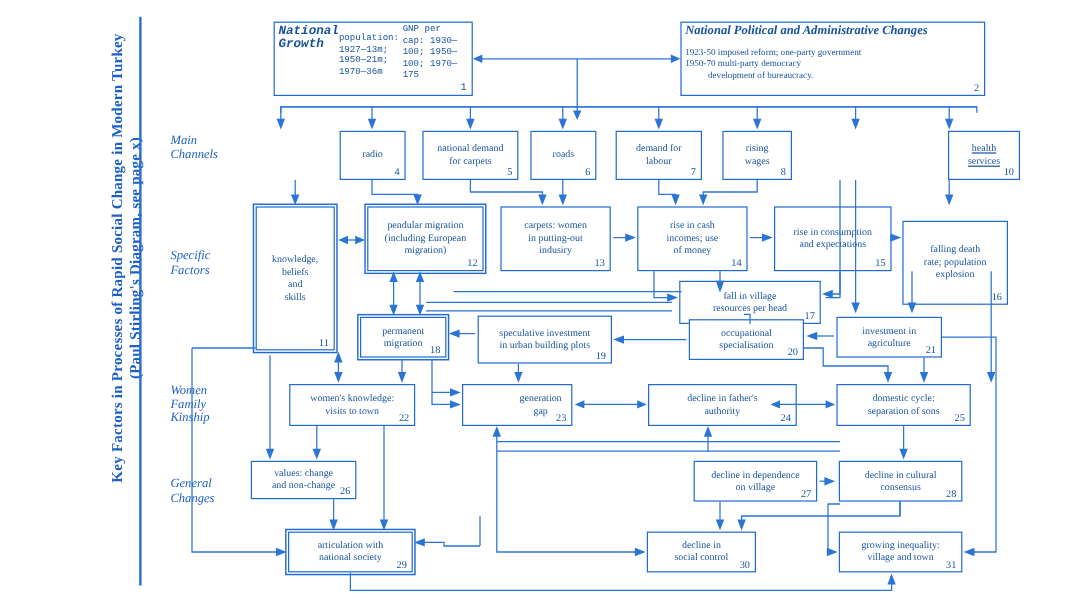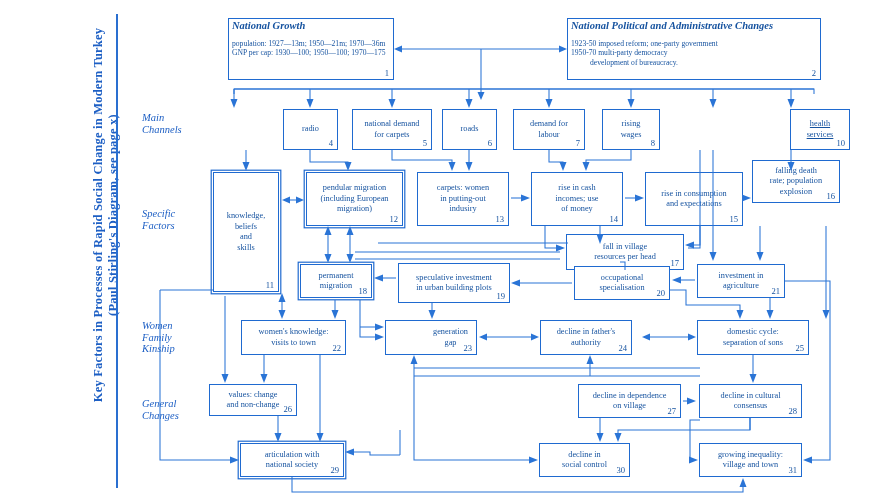--- a/index.html
+++ b/index.html
@@ -60,21 +60,21 @@
   <div class="rowlabel" style="left:142px;top:112px;">Main
 Channels</div>
   <div class="rowlabel" style="left:142px;top:208px;">Specific
 Factors</div>
   <div class="rowlabel" style="left:142px;top:320px;">Women
 Family
 Kinship</div>
   <div class="rowlabel" style="left:142px;top:398px;">General
 Changes</div>
 
-  <div class="bx bigbox" style="left:228px;top:18px;width:166px;height:62px;flex-direction:column;">
+  <div class="bx bigbox" style="left:228px;top:18px;width:166px;height:62px;flex-direction:row;font-family:Liberation Mono, monospace;">
     <span class="ttl">National Growth</span>
     <span class="sub">population: 1927—13m; 1950—21m; 1970—36m</span>
     <span class="sub" style="margin-top:0">GNP per cap: 1930—100; 1950—100; 1970—175</span>
     <span class="cornernum">1</span>
   </div>
 
   <div class="bx bigbox" style="left:567px;top:18px;width:254px;height:62px;flex-direction:column;">
     <span class="ttl">National Political and Administrative Changes</span>
     <span class="sub">1923-50 imposed reform; one-party government</span>
     <span class="sub" style="margin-top:0">1950-70 multi-party democracy</span>
@@ -134,21 +134,21 @@
     <span class="tx" style="white-space:pre-line">rise in cash
 incomes; use
 of money</span>
     <span class="cornernum">14</span>
   </div>
   <div class="bx" style="left:645px;top:172px;width:98px;height:54px;">
     <span class="tx" style="white-space:pre-line">rise in consumption
 and expectations</span>
     <span class="cornernum">15</span>
   </div>
-  <div class="bx" style="left:752px;top:160px;width:88px;height:43px;justify-content:center;">
+  <div class="bx" style="left:752px;top:184px;width:88px;height:70px;justify-content:center;">
     <span class="tx" style="white-space:pre-line">falling death
 rate; population
 explosion</span>
     <span class="cornernum">16</span>
   </div>
   <div class="bx" style="left:566px;top:234px;width:118px;height:36px;">
     <span class="tx" style="white-space:pre-line">fall in village
 resources per head</span>
     <span class="cornernum">17</span>
   </div>
@@ -175,21 +175,21 @@
 
   <div class="bx" style="left:241px;top:320px;width:105px;height:35px;">
     <span class="tx" style="white-space:pre-line">women's knowledge:
 visits to town</span>
     <span class="cornernum">22</span>
   </div>
   <div class="bx" style="left:385px;top:320px;width:92px;height:35px;padding-left:42px;">
     <span class="tx" style="white-space:pre-line">generation gap</span>
     <span class="cornernum">23</span>
   </div>
-  <div class="bx" style="left:540px;top:320px;width:92px;height:35px;">
+  <div class="bx" style="left:540px;top:320px;width:124px;height:35px;">
     <span class="tx" style="white-space:pre-line">decline in father's
 authority</span>
     <span class="cornernum">24</span>
   </div>
   <div class="bx" style="left:697px;top:320px;width:112px;height:35px;">
     <span class="tx" style="white-space:pre-line">domestic cycle:
 separation of sons</span>
     <span class="cornernum">25</span>
   </div>
 

